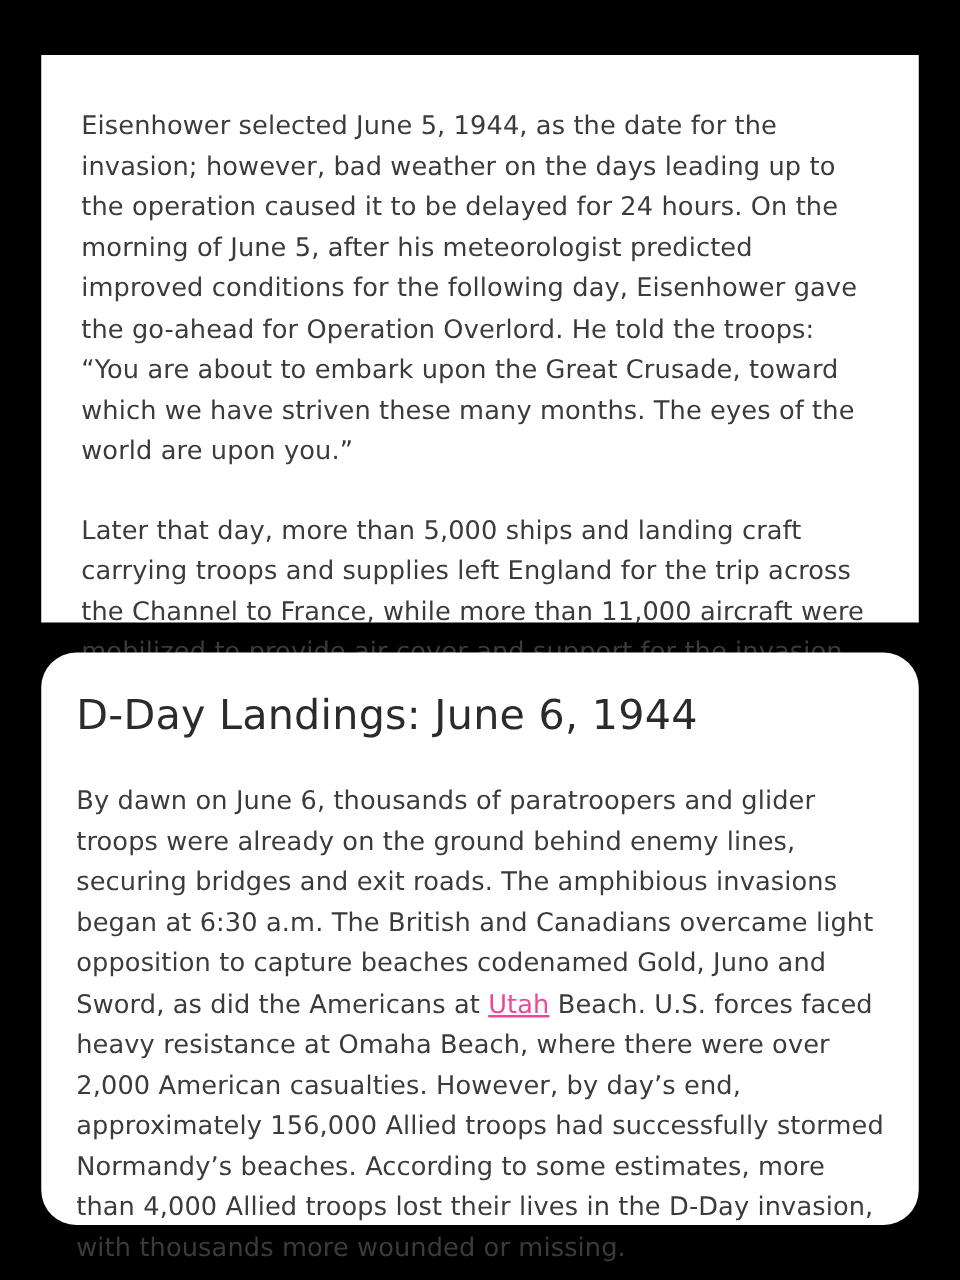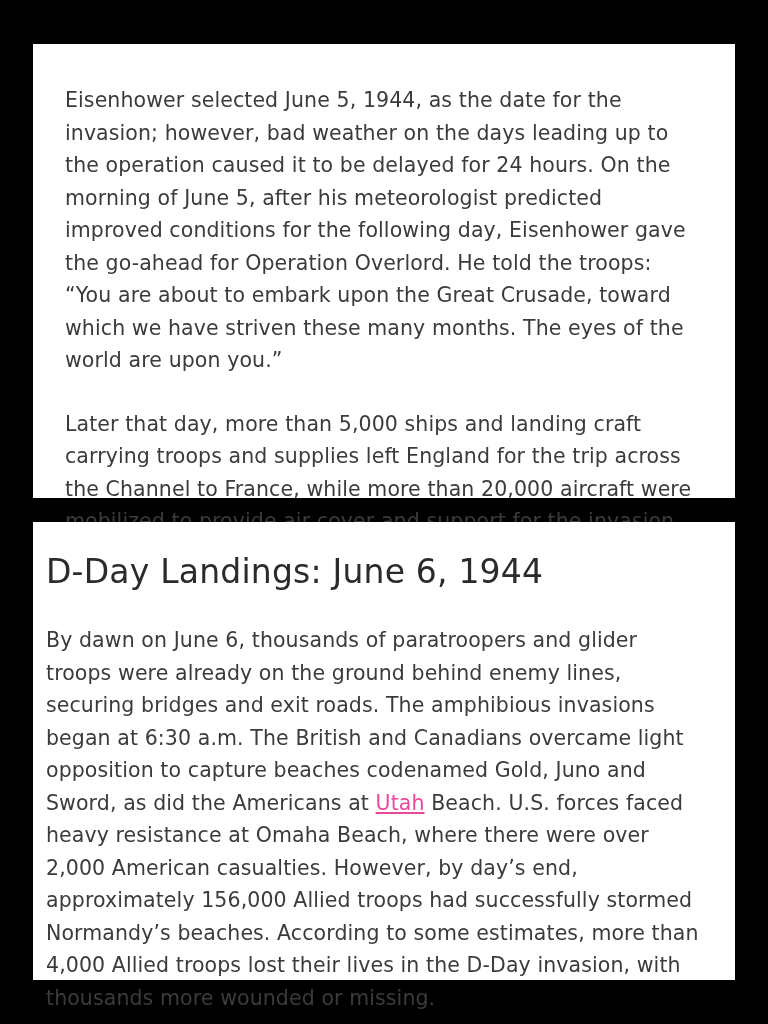--- a/index.html
+++ b/index.html
@@ -31,21 +31,22 @@
     width: 702px;
     height: 454px;
     padding: 40px 36px 30px 32px;
   }
   .card-bottom {
     position: absolute;
     left: 33px;
     top: 522px;
     width: 702px;
     height: 458px;
-    padding: 30px 26px 20px 13px;
+    padding: 30px 26px 20px 28px;
+    border-radius: 28px;
   }
   p {
     margin: 0;
     color: #3b3b3b;
     font-size: 20.5px;
     line-height: 32.5px;
     letter-spacing: 0.1px;
   }
   .para + .para {
     margin-top: 31px;
@@ -64,21 +65,21 @@
     cursor: pointer;
   }
 </style>
 </head>
 <body>
 
 <div class="page">
 
   <div class="card card-top">
     <p class="para">Eisenhower selected June 5, 1944, as the date for the invasion; however, bad weather on the days leading up to the operation caused it to be delayed for 24 hours. On the morning of June 5, after his meteorologist predicted improved conditions for the following day, Eisenhower gave the go-ahead for Operation Overlord. He told the troops: “You are about to embark upon the Great Crusade, toward which we have striven these many months. The eyes of the world are upon you.”</p>
-    <p class="para">Later that day, more than 5,000 ships and landing craft carrying troops and supplies left England for the trip across the Channel to France, while more than 20,000 aircraft were mobilized to provide air cover and support for the invasion.</p>
+    <p class="para">Later that day, more than 5,000 ships and landing craft carrying troops and supplies left England for the trip across the Channel to France, while more than 11,000 aircraft were mobilized to provide air cover and support for the invasion.</p>
   </div>
 
   <div class="card card-bottom">
     <h2 class="heading">D-Day Landings: June 6, 1944</h2>
     <p><span>By dawn on June 6, thousands of paratroopers and glider troops were already on the ground behind enemy lines, securing bridges and exit roads. The amphibious invasions began at 6:30 a.m. The British and Canadians overcame light opposition to capture beaches codenamed Gold, Juno and Sword, as did the Americans at </span><a class="link" href="#">Utah</a><span> Beach. U.S. forces faced heavy resistance at Omaha Beach, where there were over 2,000 American casualties. However, by day’s end, approximately 156,000 Allied troops had successfully stormed Normandy’s beaches. According to some estimates, more than 4,000 Allied troops lost their lives in the D-Day invasion, with thousands more wounded or missing.</span></p>
   </div>
 
 </div>
 
 </body></html>

